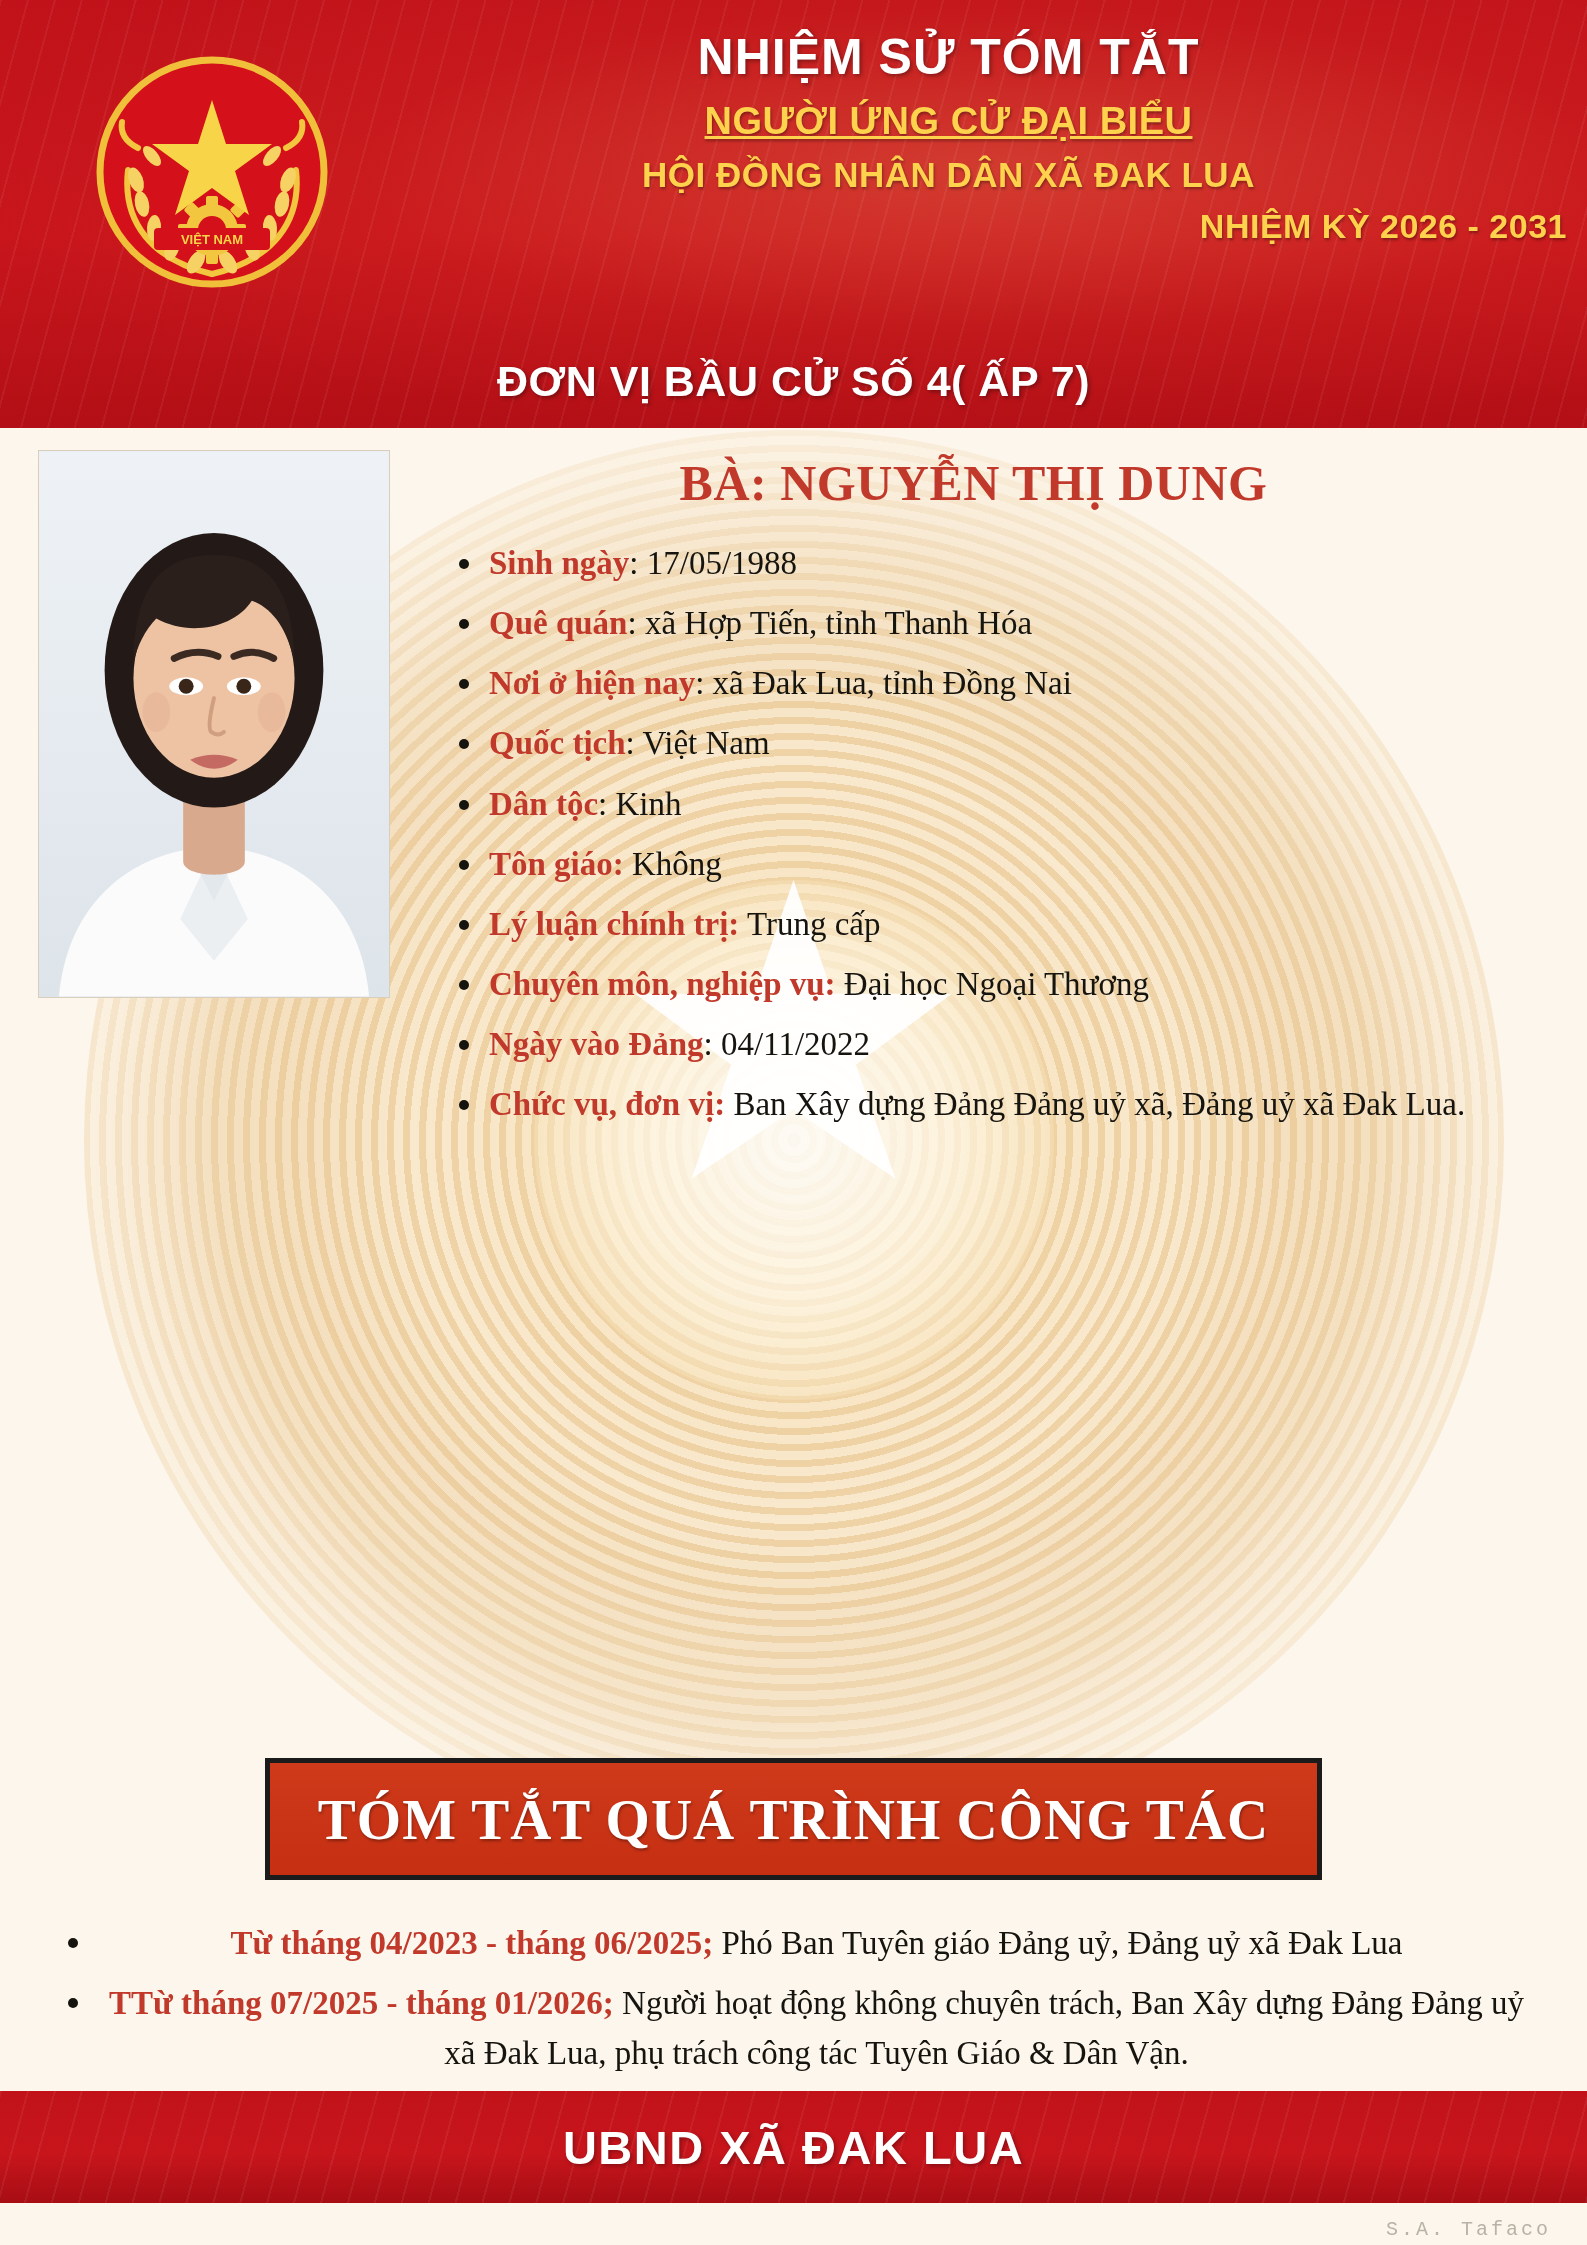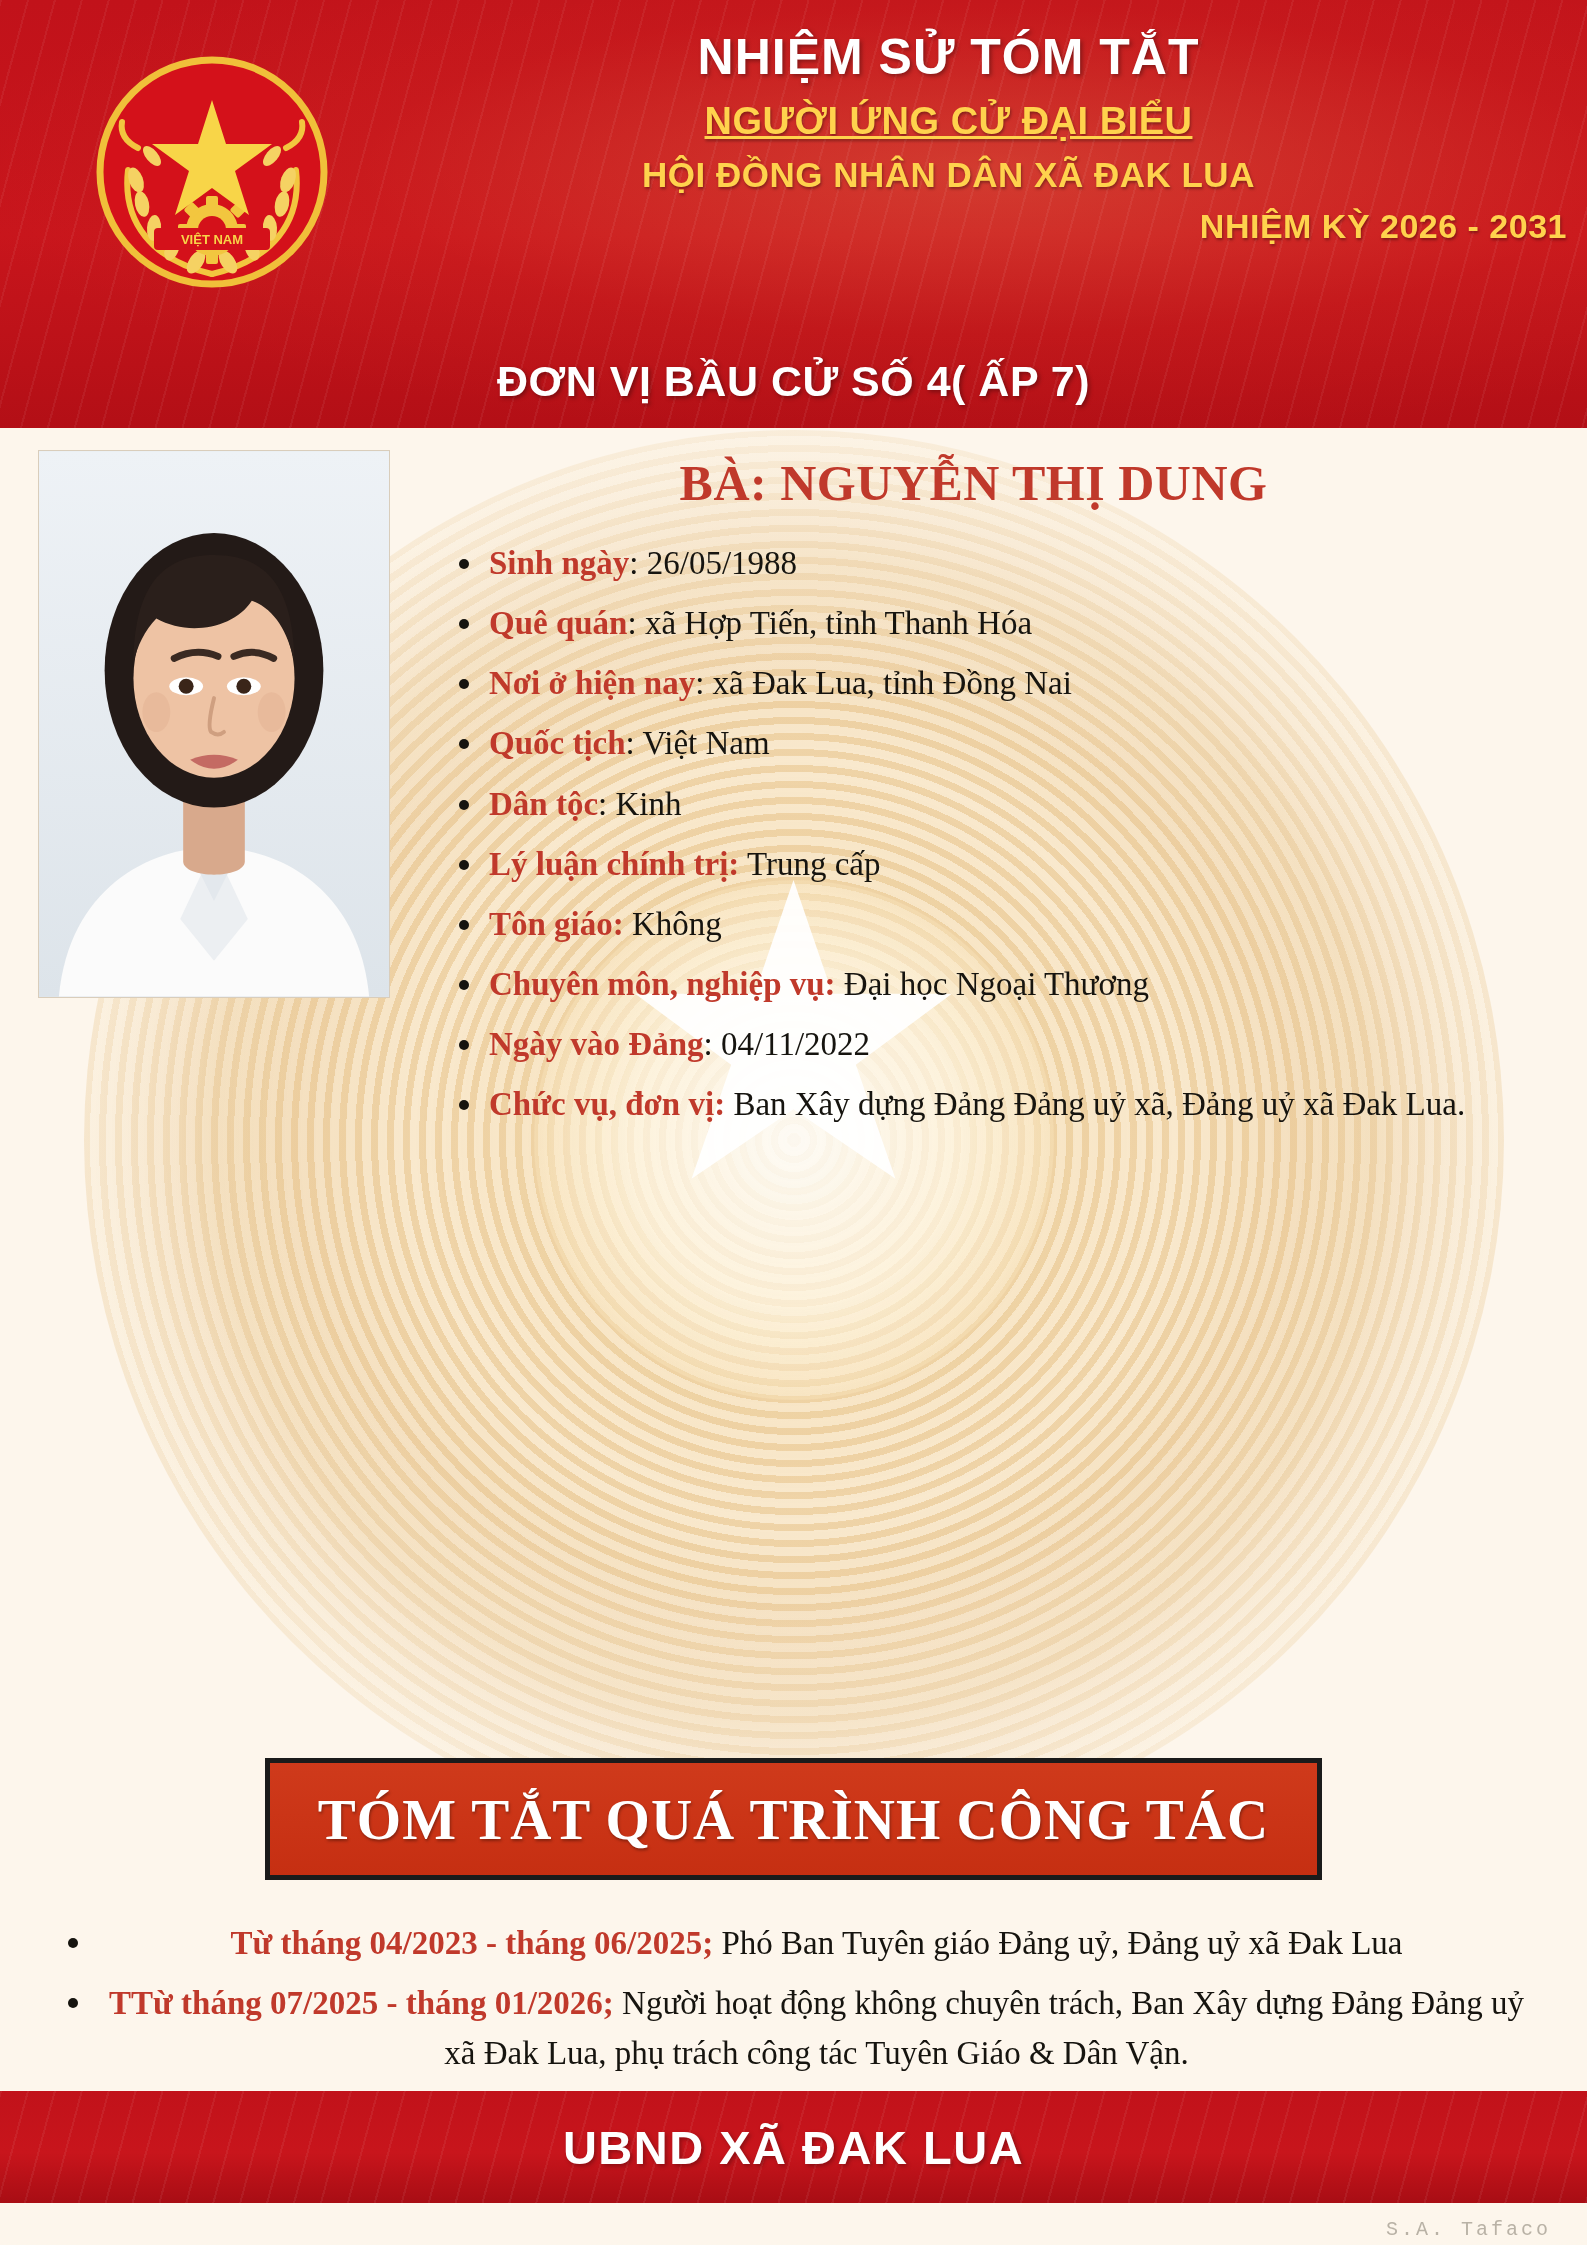--- a/index.html
+++ b/index.html
@@ -403,27 +403,27 @@
         <path d="M152 310 q24 -10 48 0 q-24 18 -48 0 Z" fill="#c46a63"></path>
 
         <ellipse cx="118" cy="262" rx="14" ry="20" fill="#e3b293" opacity="0.55"></ellipse>
         <ellipse cx="234" cy="262" rx="14" ry="20" fill="#e3b293" opacity="0.55"></ellipse>
       </svg>
     </div>
 
     <div class="cand-name">BÀ: NGUYỄN THỊ DUNG</div>
 
     <ul class="info-list">
-      <li><span class="lbl">Sinh ngày</span><span>: </span><span>26/05/1988</span></li>
+      <li><span class="lbl">Sinh ngày</span><span>: </span><span>17/05/1988</span></li>
       <li><span class="lbl">Quê quán</span><span>: </span><span>xã Hợp Tiến, tỉnh Thanh Hóa</span></li>
       <li><span class="lbl">Nơi ở hiện nay</span><span>: </span><span>xã Đak Lua, tỉnh Đồng Nai</span></li>
       <li><span class="lbl">Quốc tịch</span><span>: </span><span>Việt Nam</span></li>
       <li><span class="lbl">Dân tộc</span><span>: </span><span>Kinh</span></li>
+      <li><span class="lbl">Tôn giáo:</span><span> </span><span>Không</span></li>
       <li><span class="lbl">Lý luận chính trị:</span><span> </span><span>Trung cấp</span></li>
-      <li><span class="lbl">Tôn giáo:</span><span> </span><span>Không</span></li>
       <li><span class="lbl">Chuyên môn, nghiệp vụ:</span><span> </span><span>Đại học Ngoại Thương</span></li>
       <li><span class="lbl">Ngày vào Đảng</span><span>: </span><span>04/11/2022</span></li>
       <li><span class="lbl">Chức vụ, đơn vị:</span><span> </span><span>Ban Xây dựng Đảng Đảng uỷ xã, Đảng uỷ xã Đak Lua.</span></li>
     </ul>
 
     <div class="section-banner">
       <span>TÓM TẮT QUÁ TRÌNH CÔNG TÁC</span>
     </div>
 
     <ul class="career-list">

